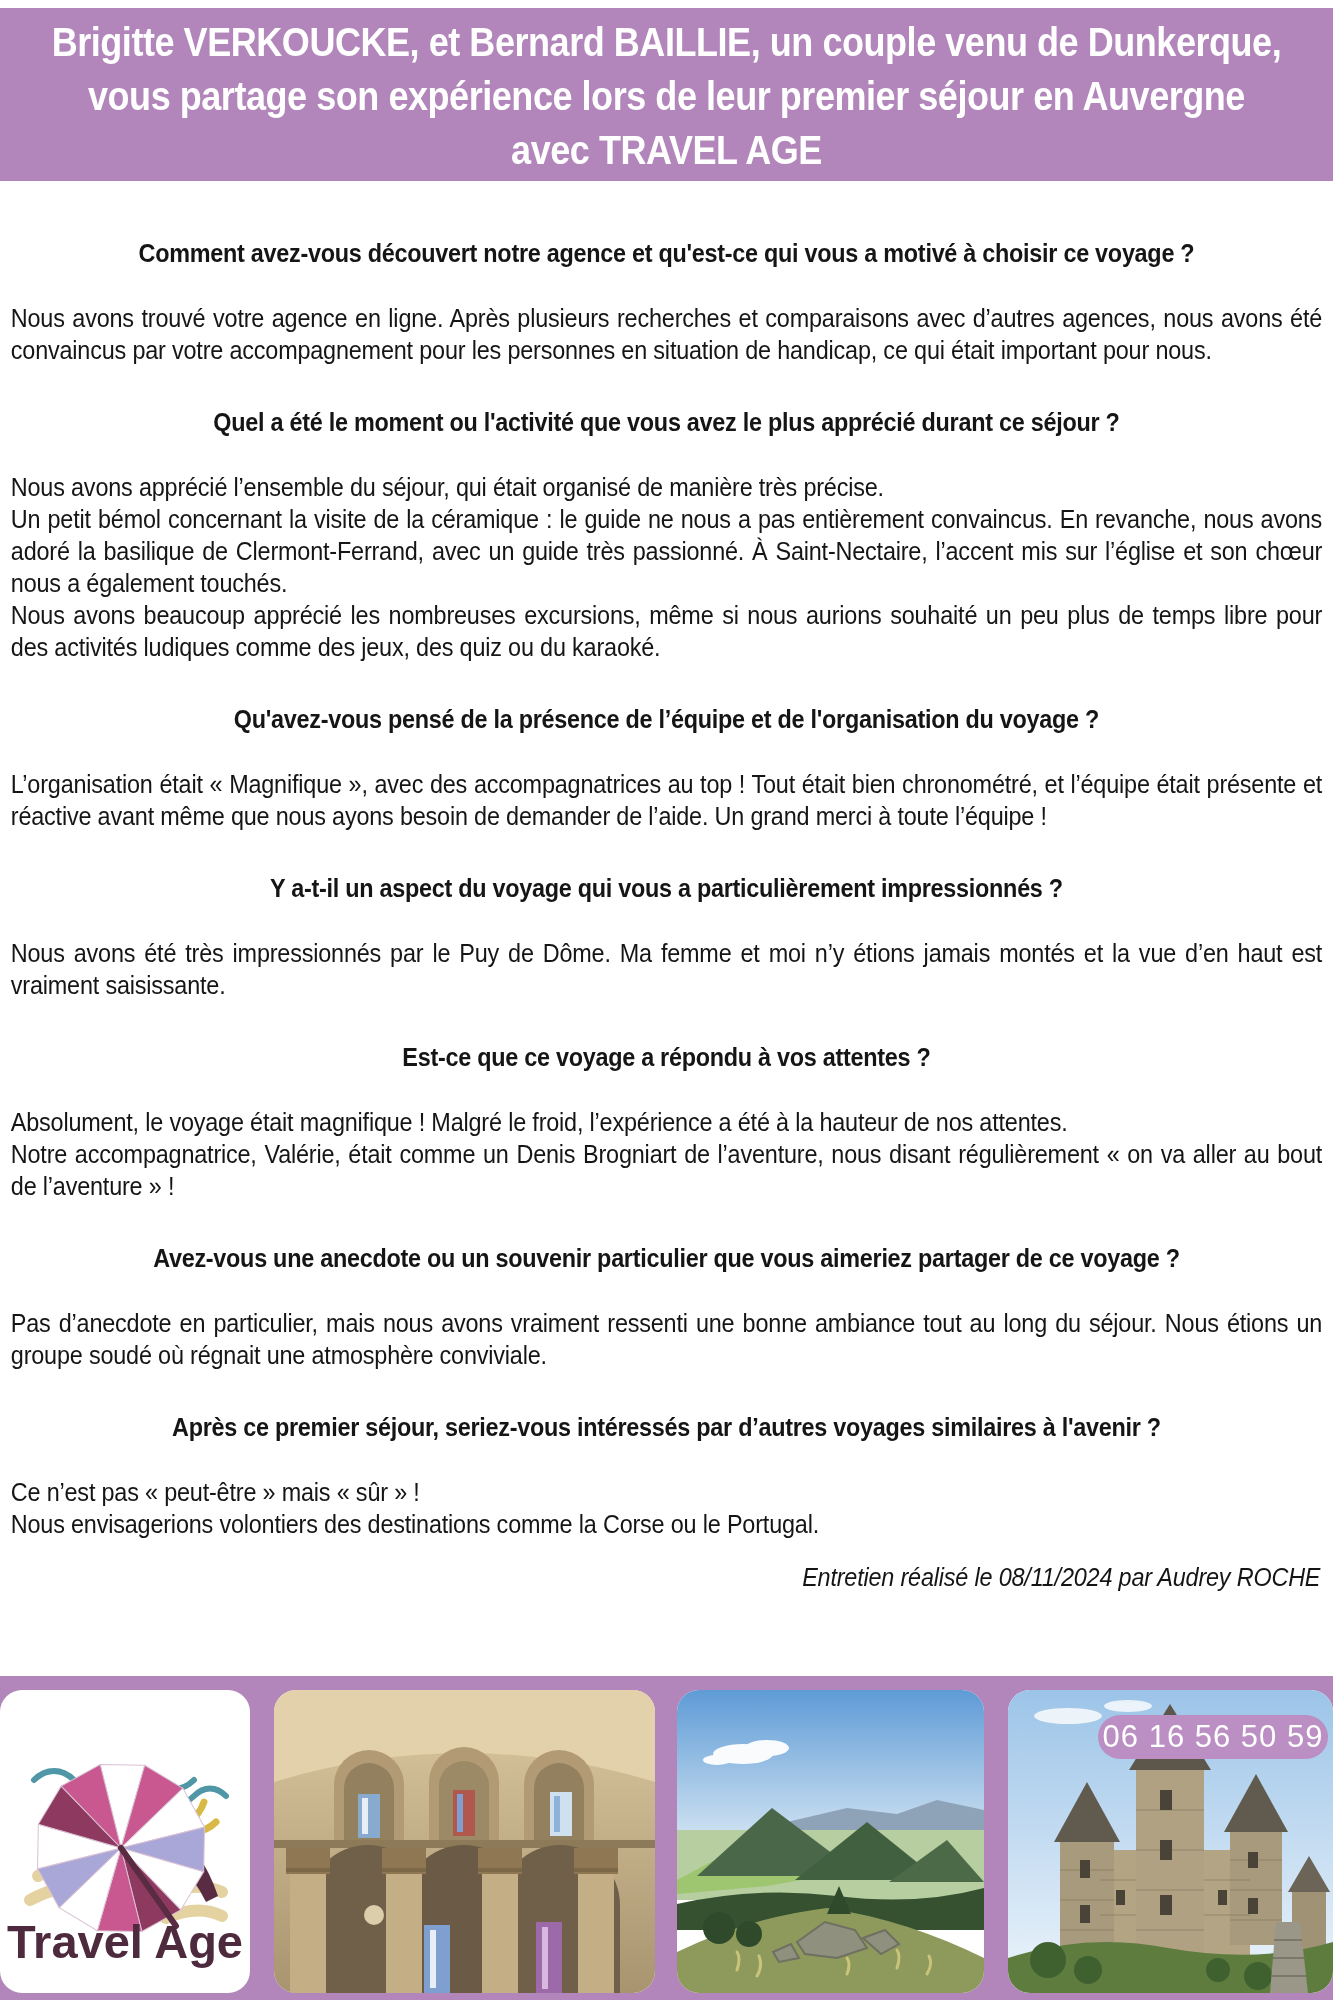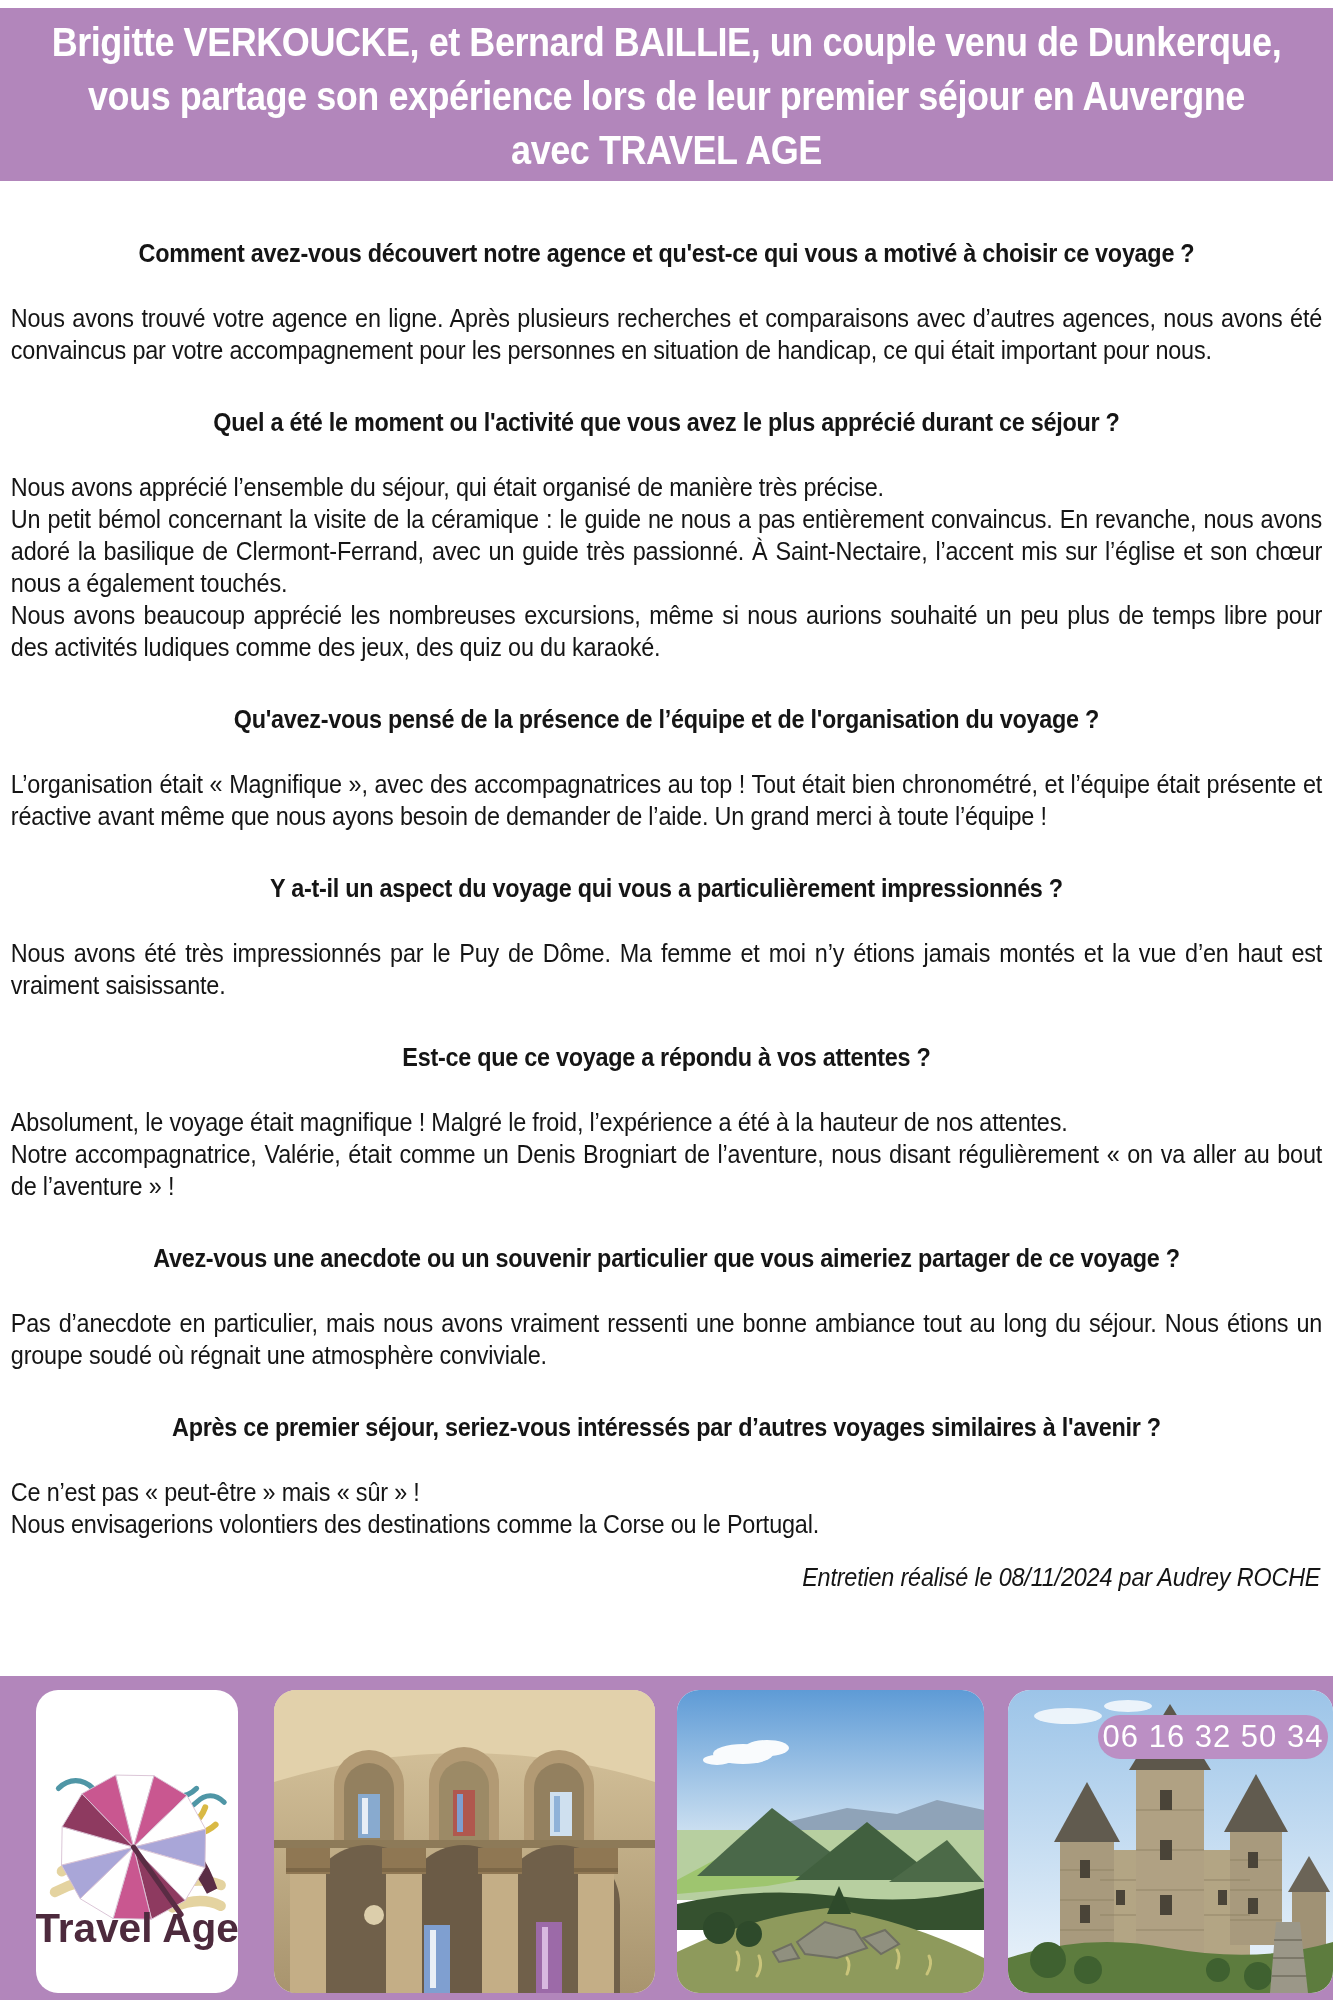--- a/index.html
+++ b/index.html
@@ -38,21 +38,21 @@
   
   .band-bottom{
     position:absolute;left:0;bottom:0;width:1333px;height:332px;
     background:var(--band_purple,#b286bb);
   }
   .card{
     position:absolute;top:14px;height:303px;border-radius:22px;
     overflow:hidden;background:#ffffff;
   }
   .card svg{display:block;width:100%;height:100%;}
-  .card-logo{left:36px;width:202px;}
+  .card-logo{left:0;width:250px;}
   .card-church{left:274px;width:381px;}
   .card-mountain{left:677px;width:307px;}
   .card-castle{left:1008px;width:325px;}
   .phone-pill{
     position:absolute;top:39px;left:1098px;width:230px;height:44px;z-index:5;
     background:var(--pill_purple,#bb8fc4);border-radius:22px;
     display:flex;align-items:center;justify-content:center;
     color:#ffffff;font-size:31px;letter-spacing:1px;
   }
   .logo-text{font-family:"Liberation Sans",sans-serif;font-weight:700;}
@@ -331,17 +331,17 @@
         <path d="M262,303 L268,232 L292,232 L300,303 Z" fill="#9b9788"></path>
         <g stroke="#7c7869" stroke-width="2">
             <path d="M266,250 H294"></path>
             <path d="M265,268 H296"></path>
             <path d="M264,286 H298"></path>
           </g>
       </svg>
     </div>
 
     <div class="phone-pill">
-      <span>06 16 32 50 34</span>
+      <span>06 16 56 50 59</span>
     </div>
 
   </footer>
 </div>
 
 </body></html>

